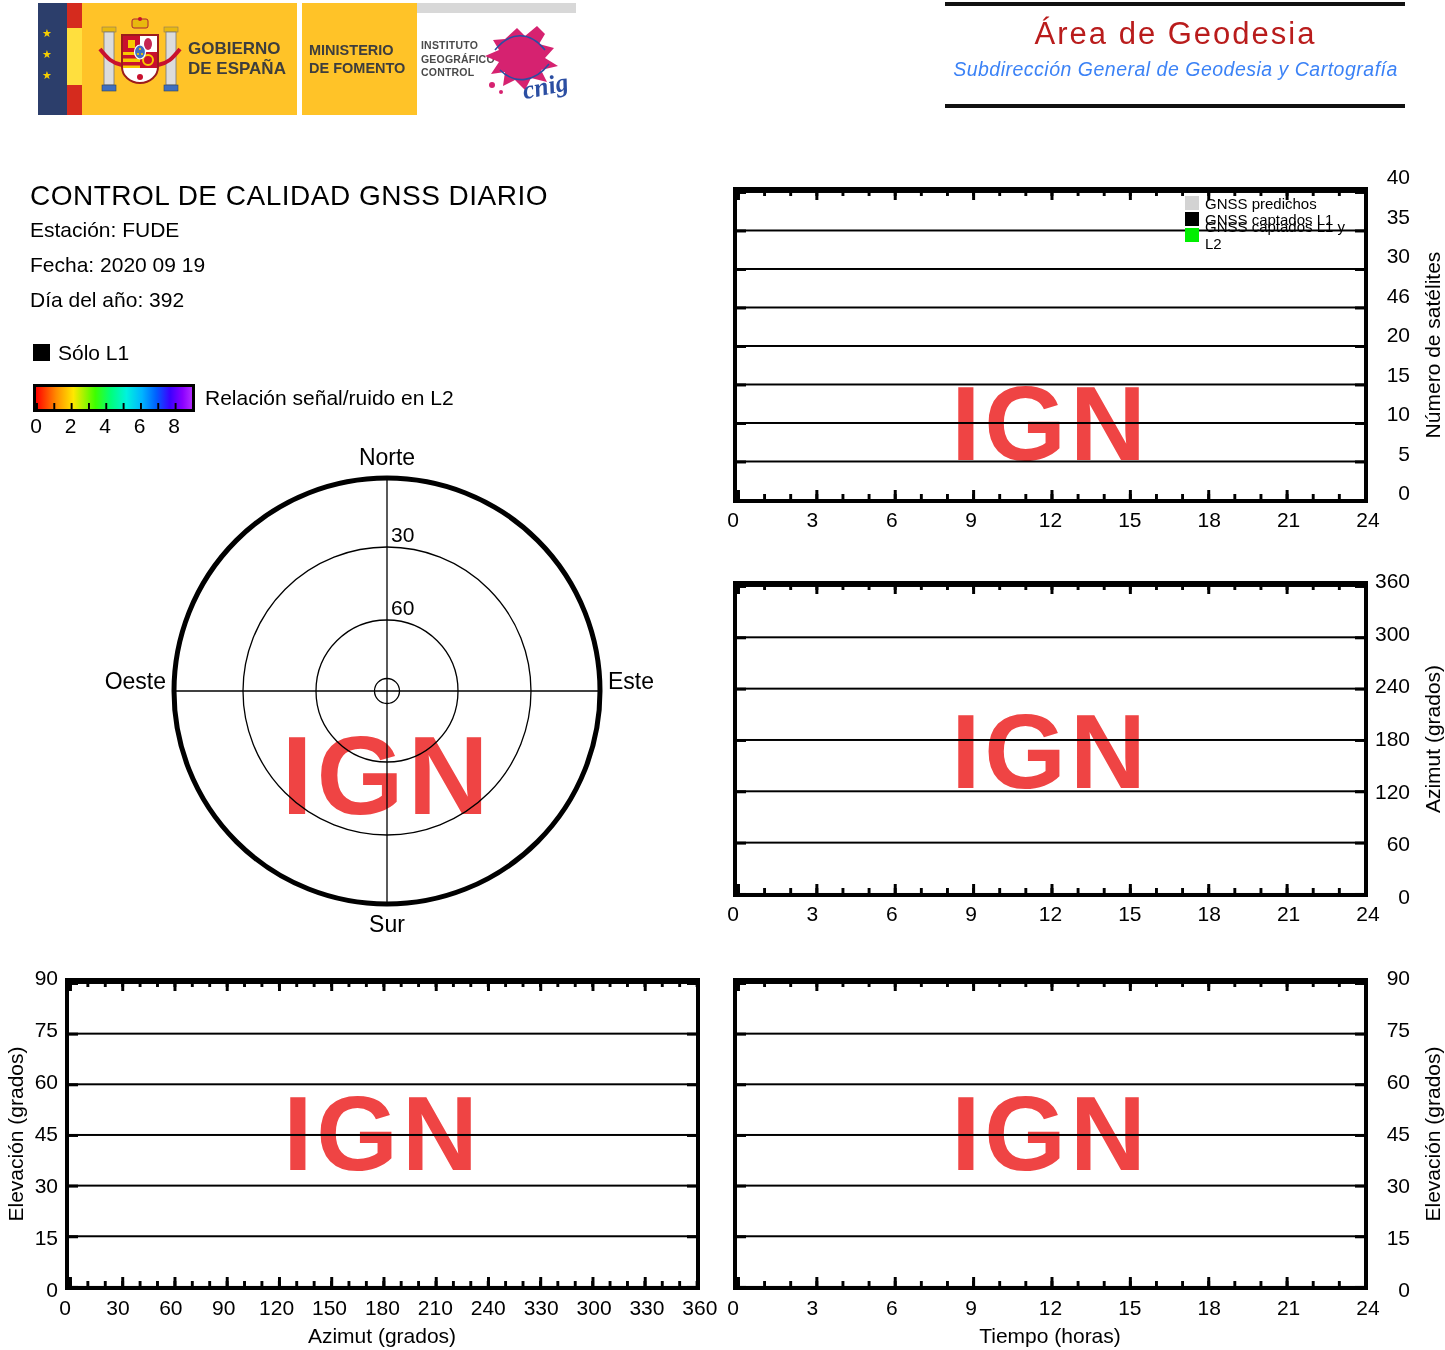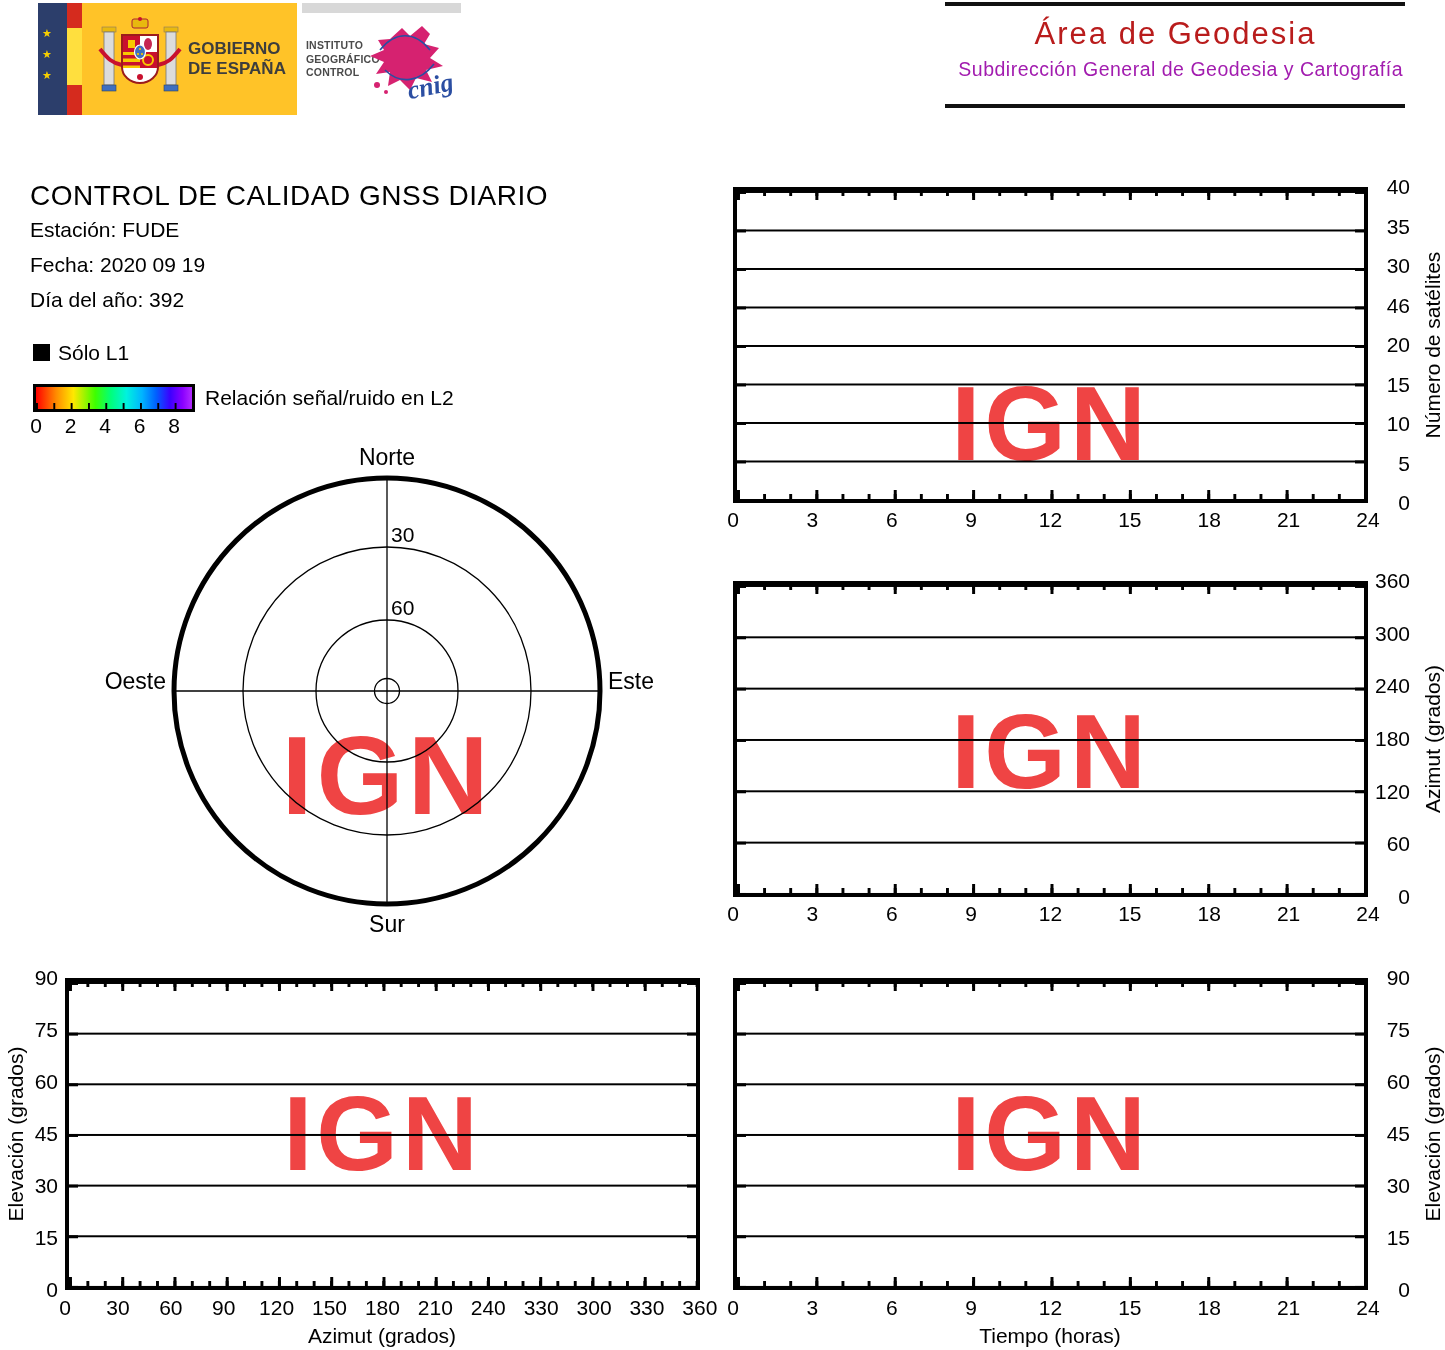--- a/index.html
+++ b/index.html
@@ -21,22 +21,22 @@
   .iblock{position:relative;width:159px;height:112px;background:#fff;}
   .iblock .gstrip{position:absolute;left:0;top:0;width:100%;height:10px;background:#d8d8d8;}
   .inst-txt{position:absolute;left:4px;top:36px;font-size:10.5px;font-weight:bold;
             color:#4a4a4a;line-height:13.5px;letter-spacing:.2px;}
   .cnig-art{position:absolute;left:58px;top:16px;}
 
   
   .hdr-line{position:absolute;height:4px;background:#111;}
   .hdr-title{position:absolute;left:948px;top:16px;width:455px;text-align:center;
              font-size:31px;letter-spacing:2px;color:#b91c1c;}
-  .hdr-sub{position:absolute;left:948px;top:58px;width:455px;text-align:right;
-           font-size:19.5px;letter-spacing:.5px;color:#a21caf;}
+  .hdr-sub{position:absolute;left:948px;top:58px;width:455px;text-align:center;
+           font-size:19.5px;letter-spacing:.5px;color:#3b82f6;font-style:italic;}
 
   
   .rep-title{position:absolute;left:30px;top:180px;font-size:28px;letter-spacing:.5px;}
   .rep-line{position:absolute;left:30px;font-size:21px;}
 
   
   .sq17{position:absolute;left:33px;top:344px;width:17px;height:17px;}
   .solo-lbl{position:absolute;left:58px;top:341px;font-size:21px;}
   .cbar{position:absolute;left:33px;top:384px;width:162px;height:28px;border:3px solid #000;
         box-sizing:border-box;
@@ -135,20 +135,26 @@
         <circle cx="42" cy="34" r="1.1" fill="#f7c900"></circle>
           <circle cx="40" cy="39" r="1.1" fill="#f7c900"></circle>
           <circle cx="44" cy="39" r="1.1" fill="#f7c900"></circle>
       </svg>
       <div class="gob-txt">
         <div>GOBIERNO</div>
         <div>DE ESPAÑA</div>
       </div>
     </div>
     <div class="gapcol"></div>
+    <div class="yblock b2">
+      <div class="min-txt">
+        <div>MINISTERIO</div>
+        <div>DE FOMENTO</div>
+      </div>
+    </div>
     <div class="iblock">
       <div class="gstrip"></div>
       <div class="inst-txt">
         <div>INSTITUTO</div>
         <div>GEOGRÁFICO</div>
         <div>CONTROL</div>
       </div>
       <svg class="cnig-art" width="100" height="88" viewBox="0 0 100 88">
         <path d="M30 20 L42 9 L50 17 L62 7 L70 15 L64 25 L79 29 L70 39 L83 47 L66 51 L72 63 L56 59 L50 71 L40 61 L28 67 L30 53 L16 55 L24 43 L10 37 L24 31 L18 21 Z" fill="#d62270"></path>
         <path d="M20 31 C35 12 55 12 70 31" stroke="#2b4ea2" stroke-width="1.6" fill="none"></path>
@@ -203,34 +209,49 @@
     </svg>
   </div>
 
   <div class="chart" style="left:733px;top:187px;width:635px;height:316px">
     <div class="wm" style="left:50%;top:233px">IGN</div>
     <div class="grid g8"></div>
     <div class="xt top m24"></div>
     <div class="xt bottom m24"></div>
     <div class="yn left g8"></div>
     <div class="yn right g8"></div>
+    <div class="lgd" style="left:448px;top:4px">
+
+    <div class="lgd-row">
+        <span class="lgd-sq" style="background: rgb(211, 211, 211);"></span>
+        <span>GNSS predichos</span>
+      </div>
+        <div class="lgd-row">
+        <span class="lgd-sq" style="background: rgb(0, 0, 0);"></span>
+        <span>GNSS captados L1</span>
+      </div>
+        <div class="lgd-row">
+        <span class="lgd-sq" style="background: rgb(0, 238, 0);"></span>
+        <span>GNSS captados L1 y L2</span>
+      </div>
+      </div>
   </div>
   <div class="xlabels" style="left:713px;top:508px;width:675px">
 
   <span>0</span>
       <span>3</span>
       <span>6</span>
       <span>9</span>
       <span>12</span>
       <span>15</span>
       <span>18</span>
       <span>21</span>
       <span>24</span>
     </div>
-  <div class="ylabels rside" style="left:1372px;top:175px;height:340px">
+  <div class="ylabels rside" style="left:1372px;top:165px;height:340px">
 
   <span>40</span>
       <span>35</span>
       <span>30</span>
       <span>46</span>
       <span>20</span>
       <span>15</span>
       <span>10</span>
       <span>5</span>
       <span>0</span>

